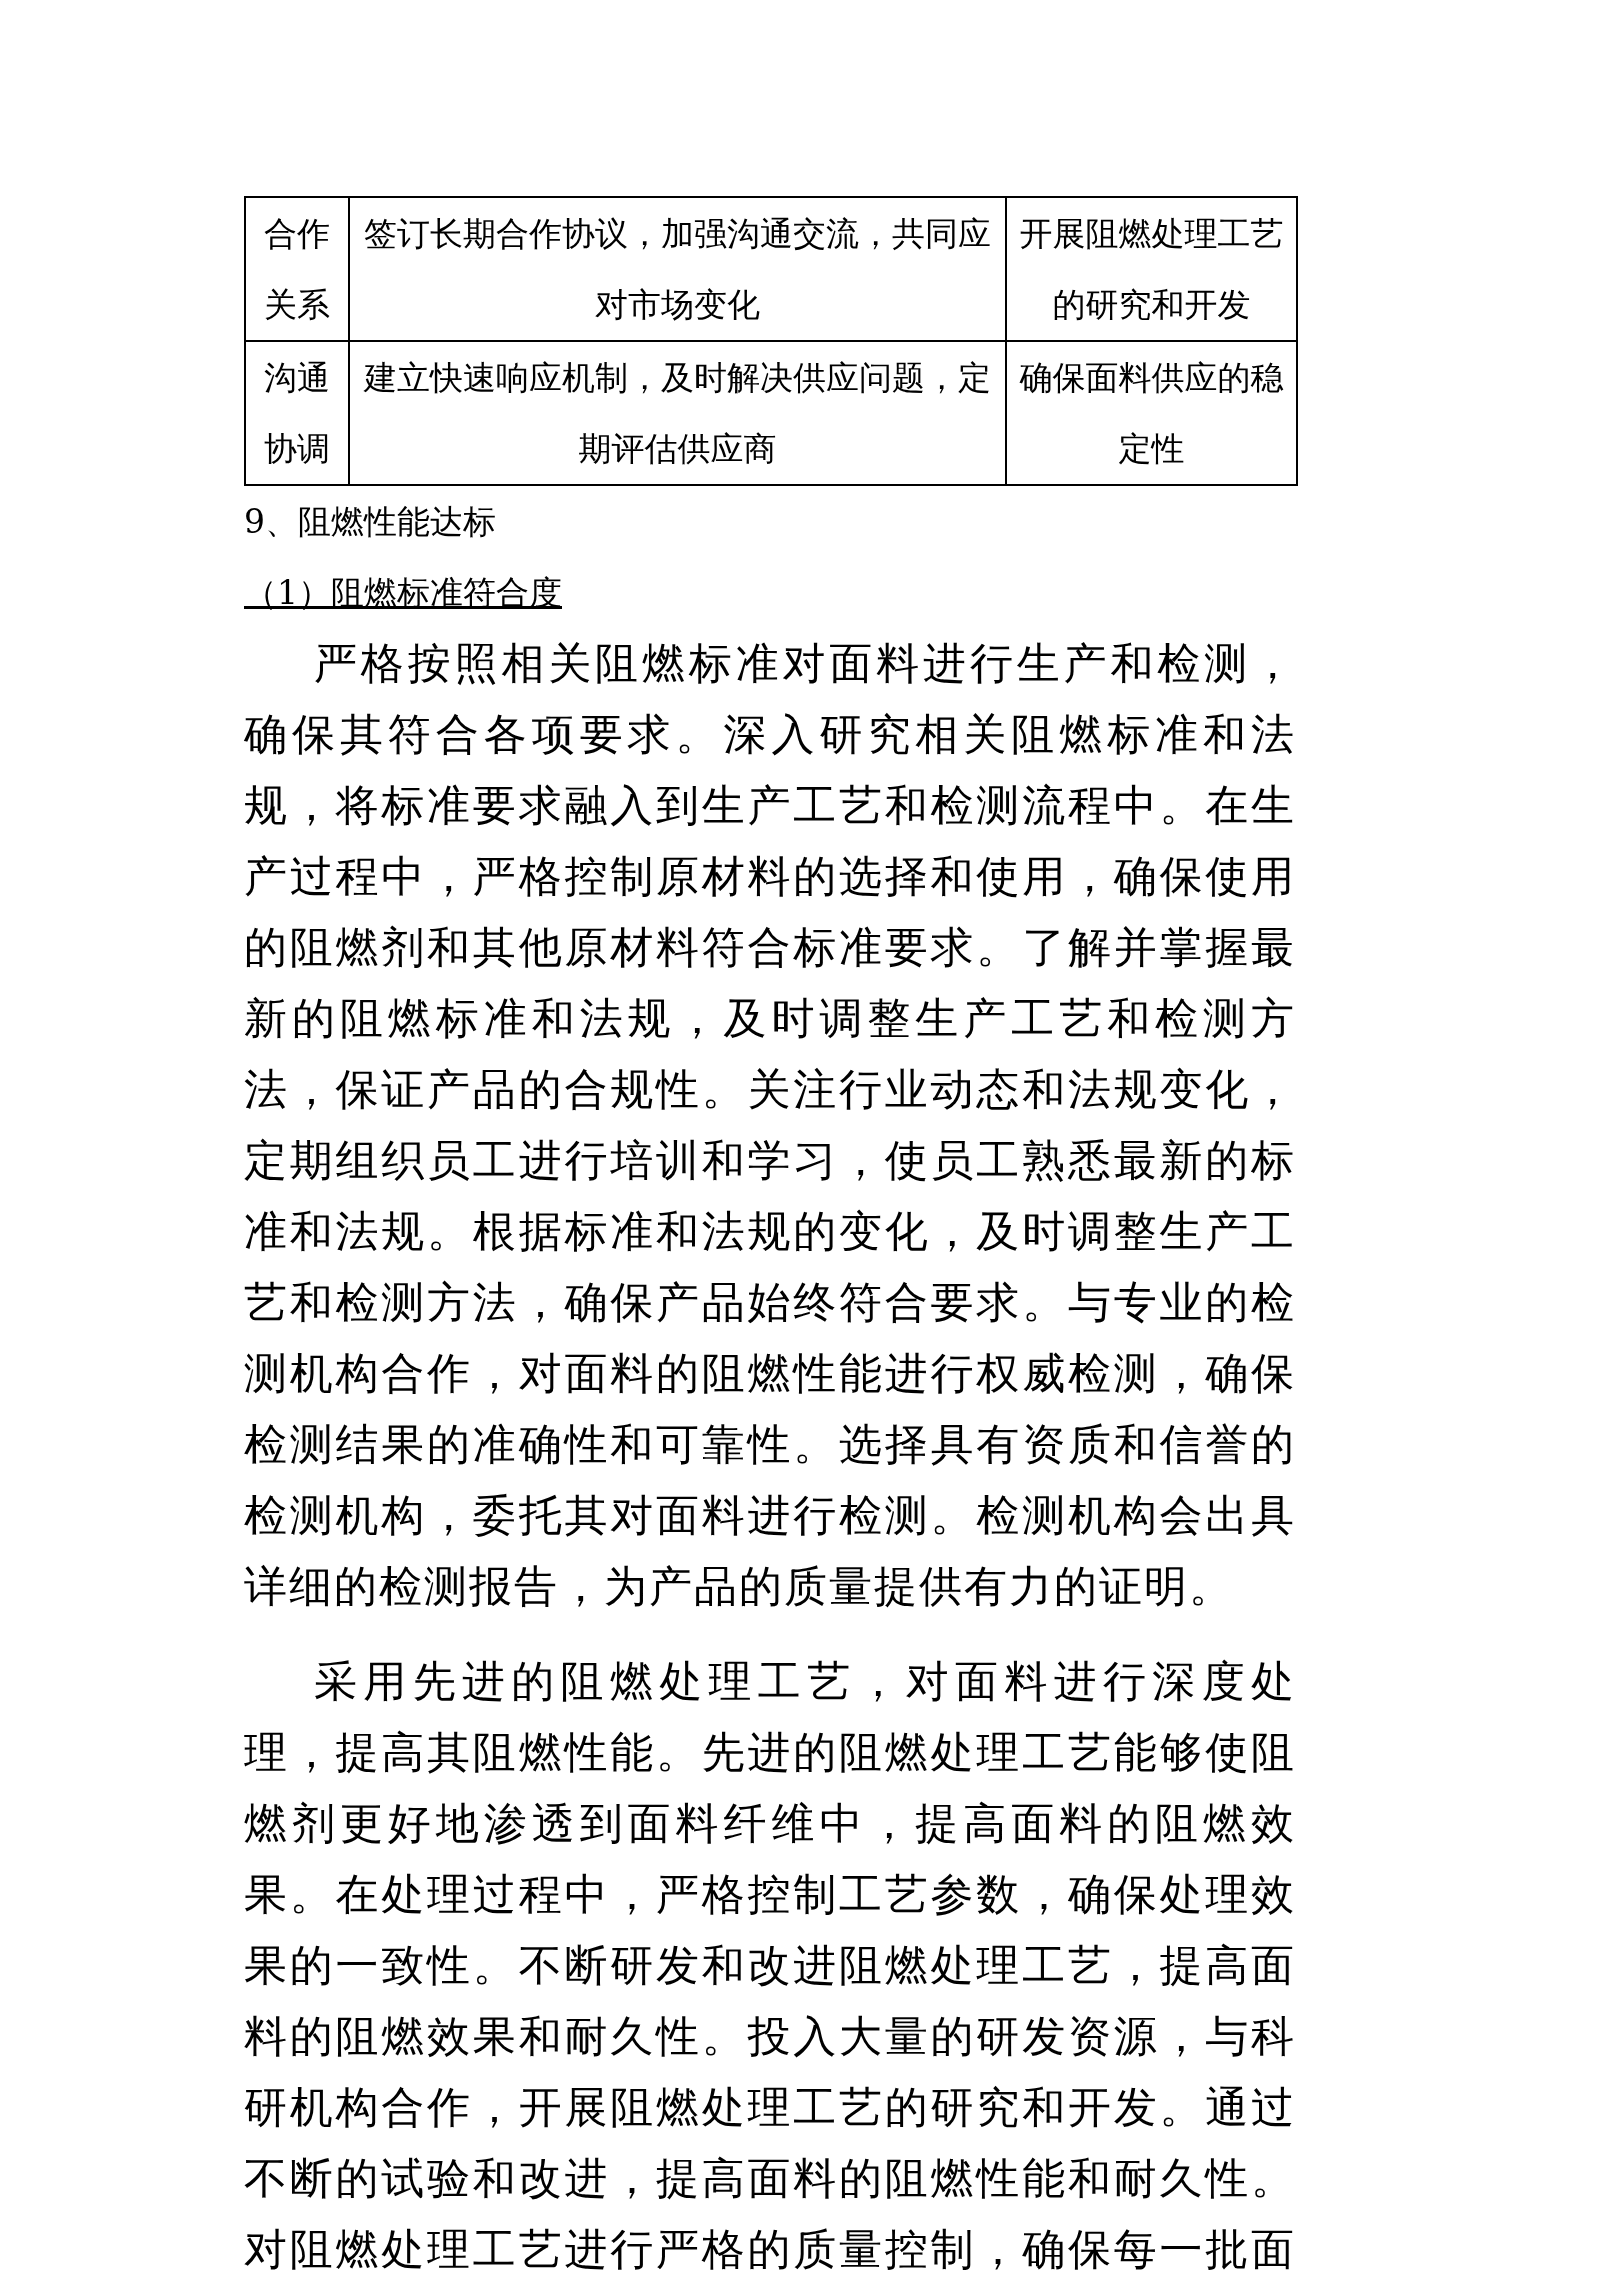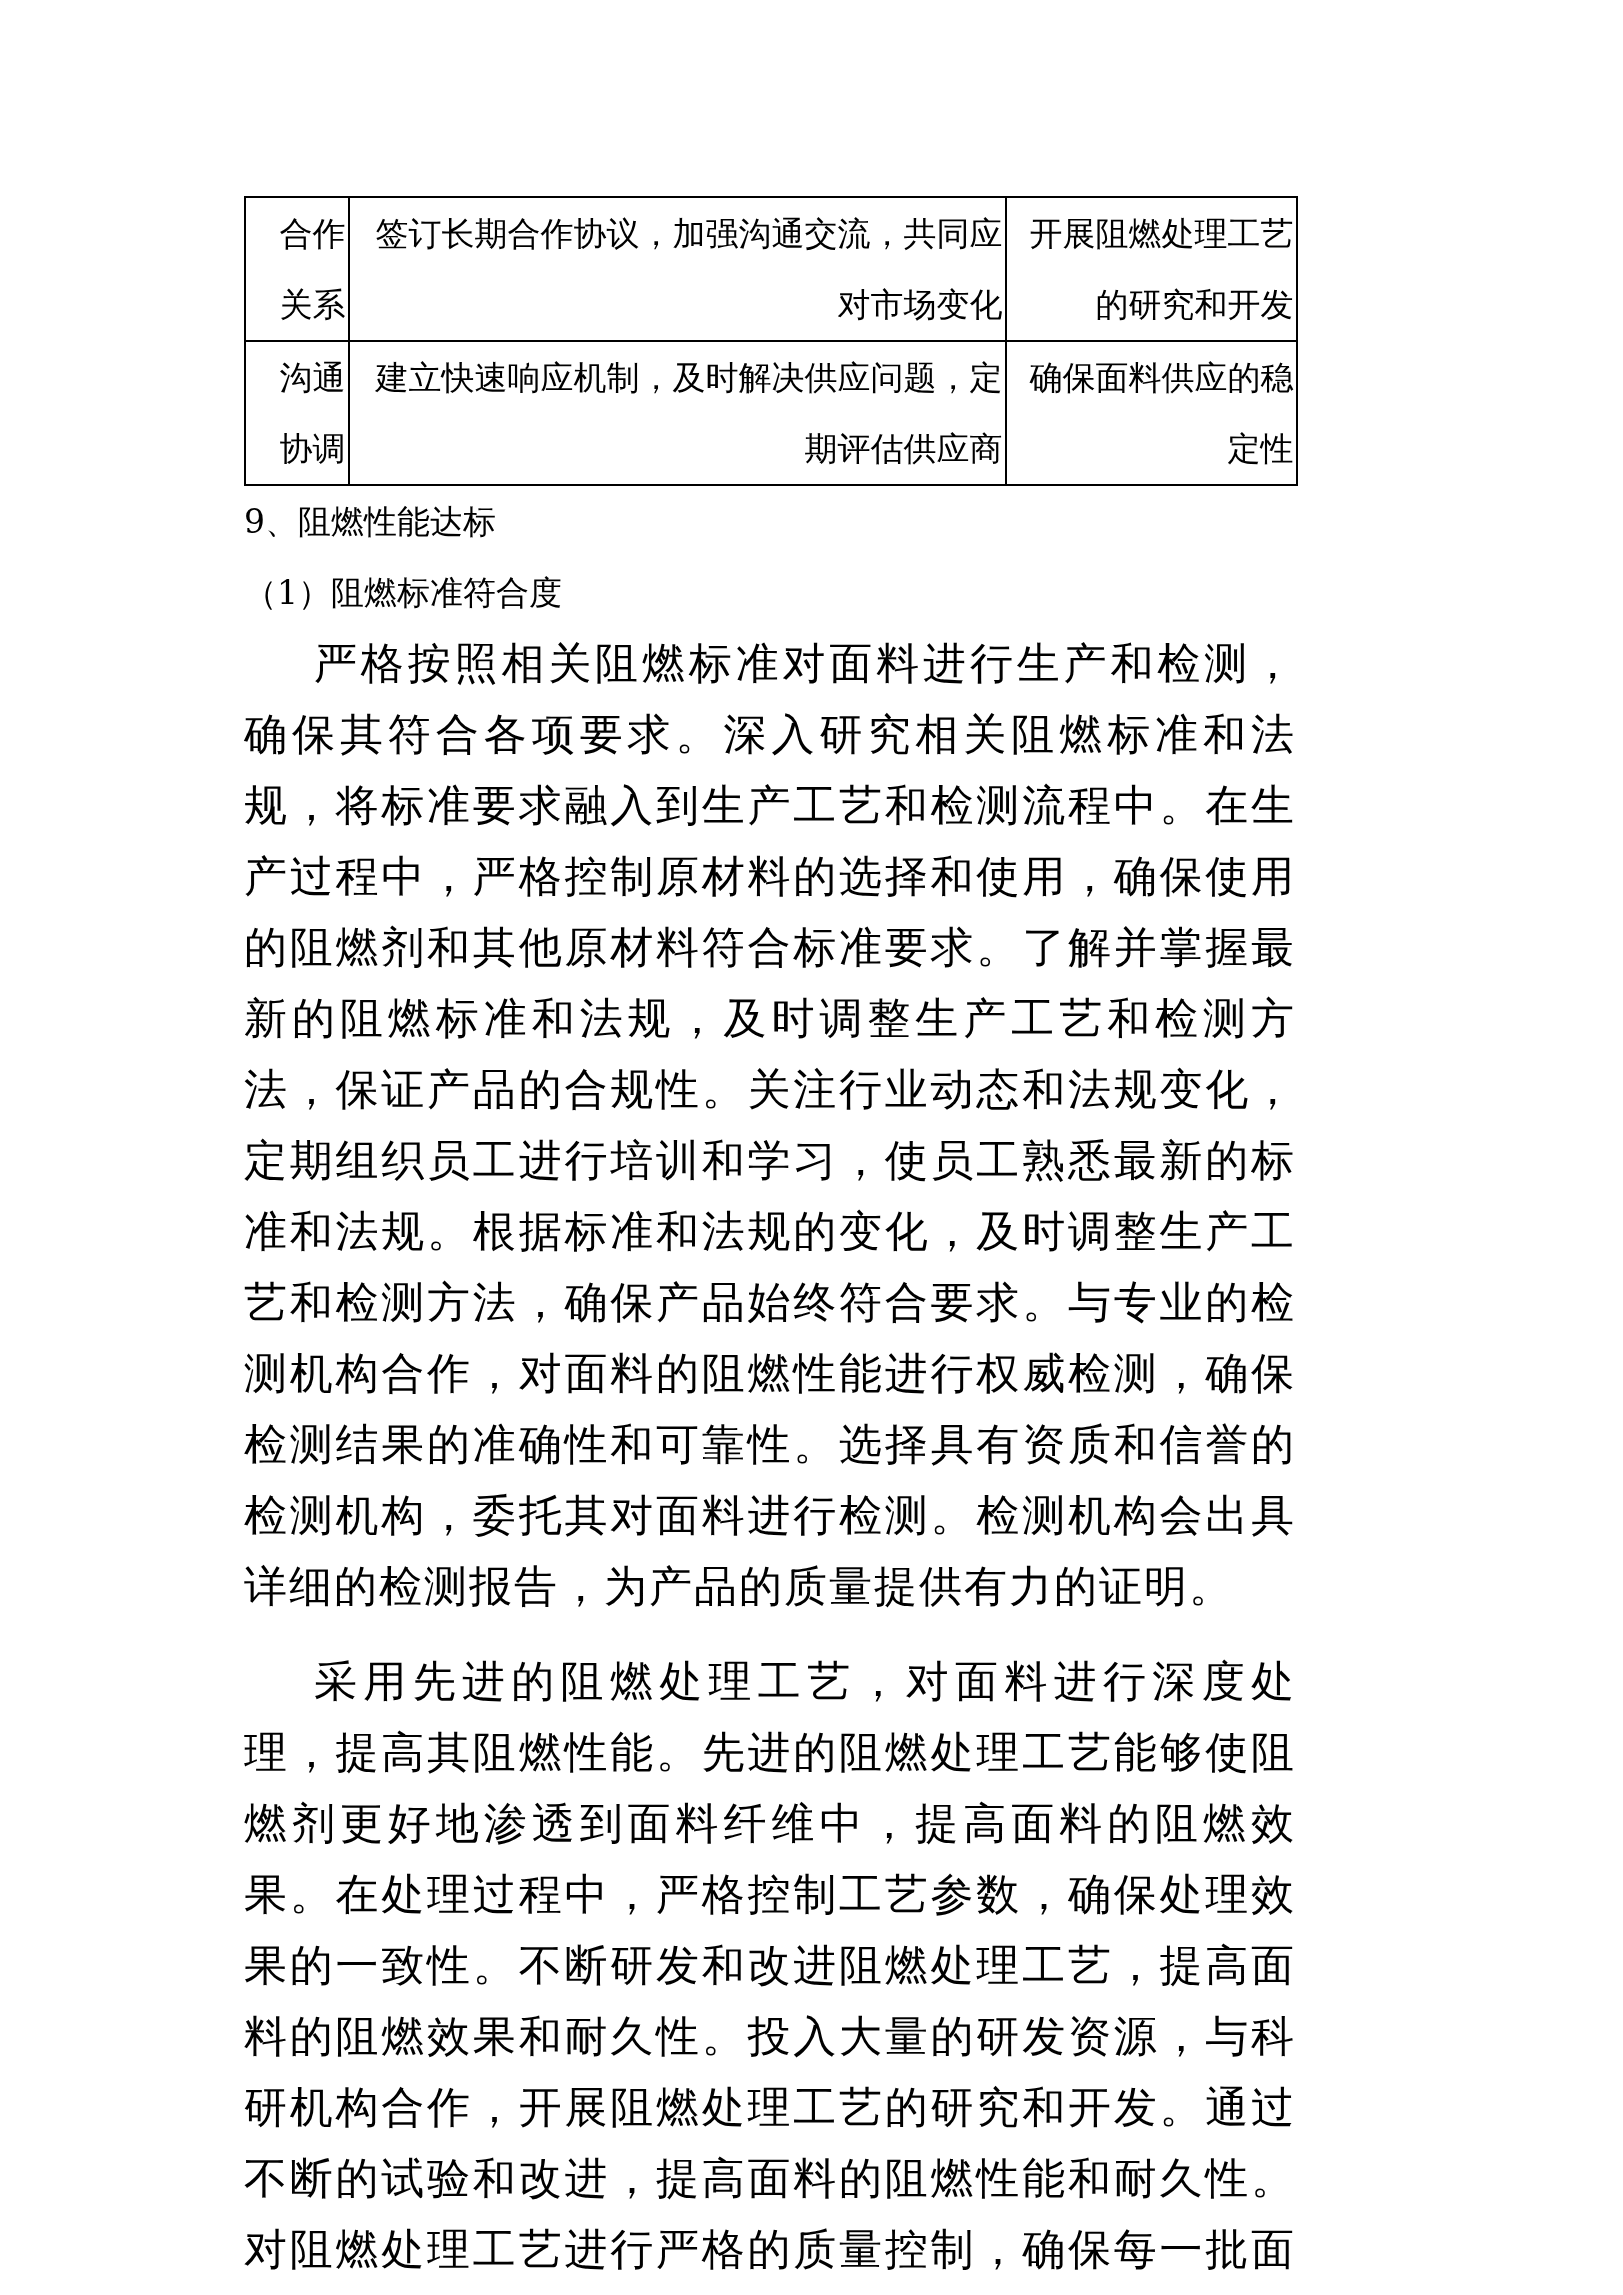--- a/index.html
+++ b/index.html
@@ -12,37 +12,37 @@
     position: absolute; left: 244px; top: 196px; width: 1052px;
   }
   table.supply {
     border-collapse: collapse;
     width: 1052px;
     table-layout: fixed;
     font-size: 33px;
   }
   table.supply td {
     border: 2px solid #000;
-    text-align: right;
+    text-align: center;
     vertical-align: middle;
     line-height: 71px;
     height: 141px;
     padding: 0 2.6px;
     word-break: break-all;
   }
   col.c1 { width: 104px; }
   col.c2 { width: 657px; }
   col.c3 { width: 291px; }
   .heading {
     font-size: 33px;
     line-height: 71px;
     height: 71px;
     white-space: nowrap;
   }
-  .heading.sub { padding-left: 0; }
+  .heading.sub { padding-left: 0; text-decoration: underline; }
   .para {
     font-size: 43px;
     line-height: 71px;
     text-indent: 70px;
     text-align: justify;
     text-align-last: left;
     letter-spacing: 2px;
     margin: 0;
   }
   .gap { height: 23.6px; }

